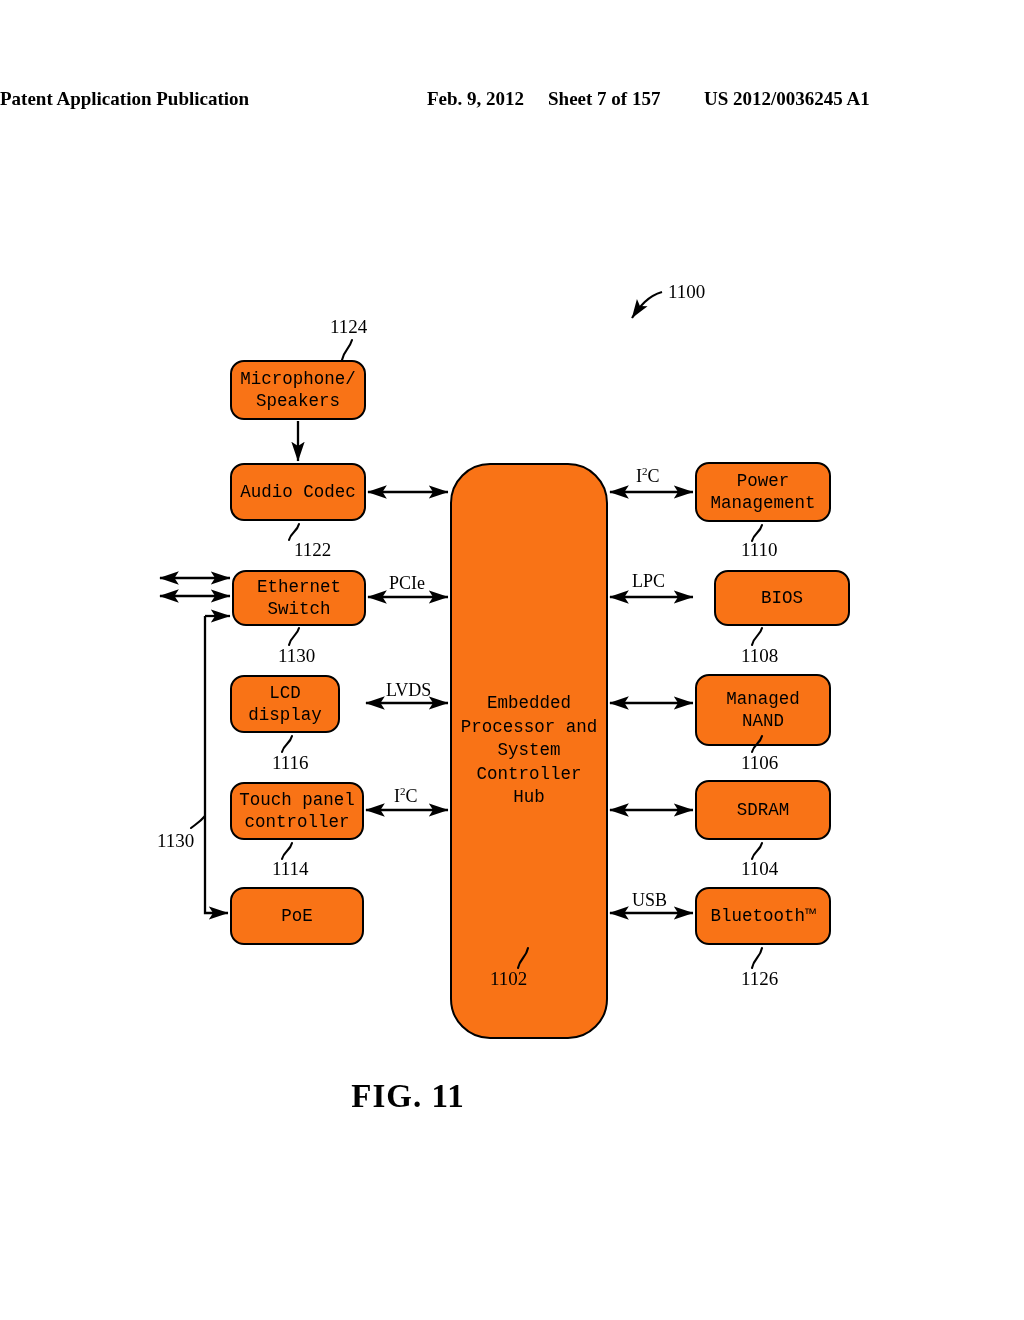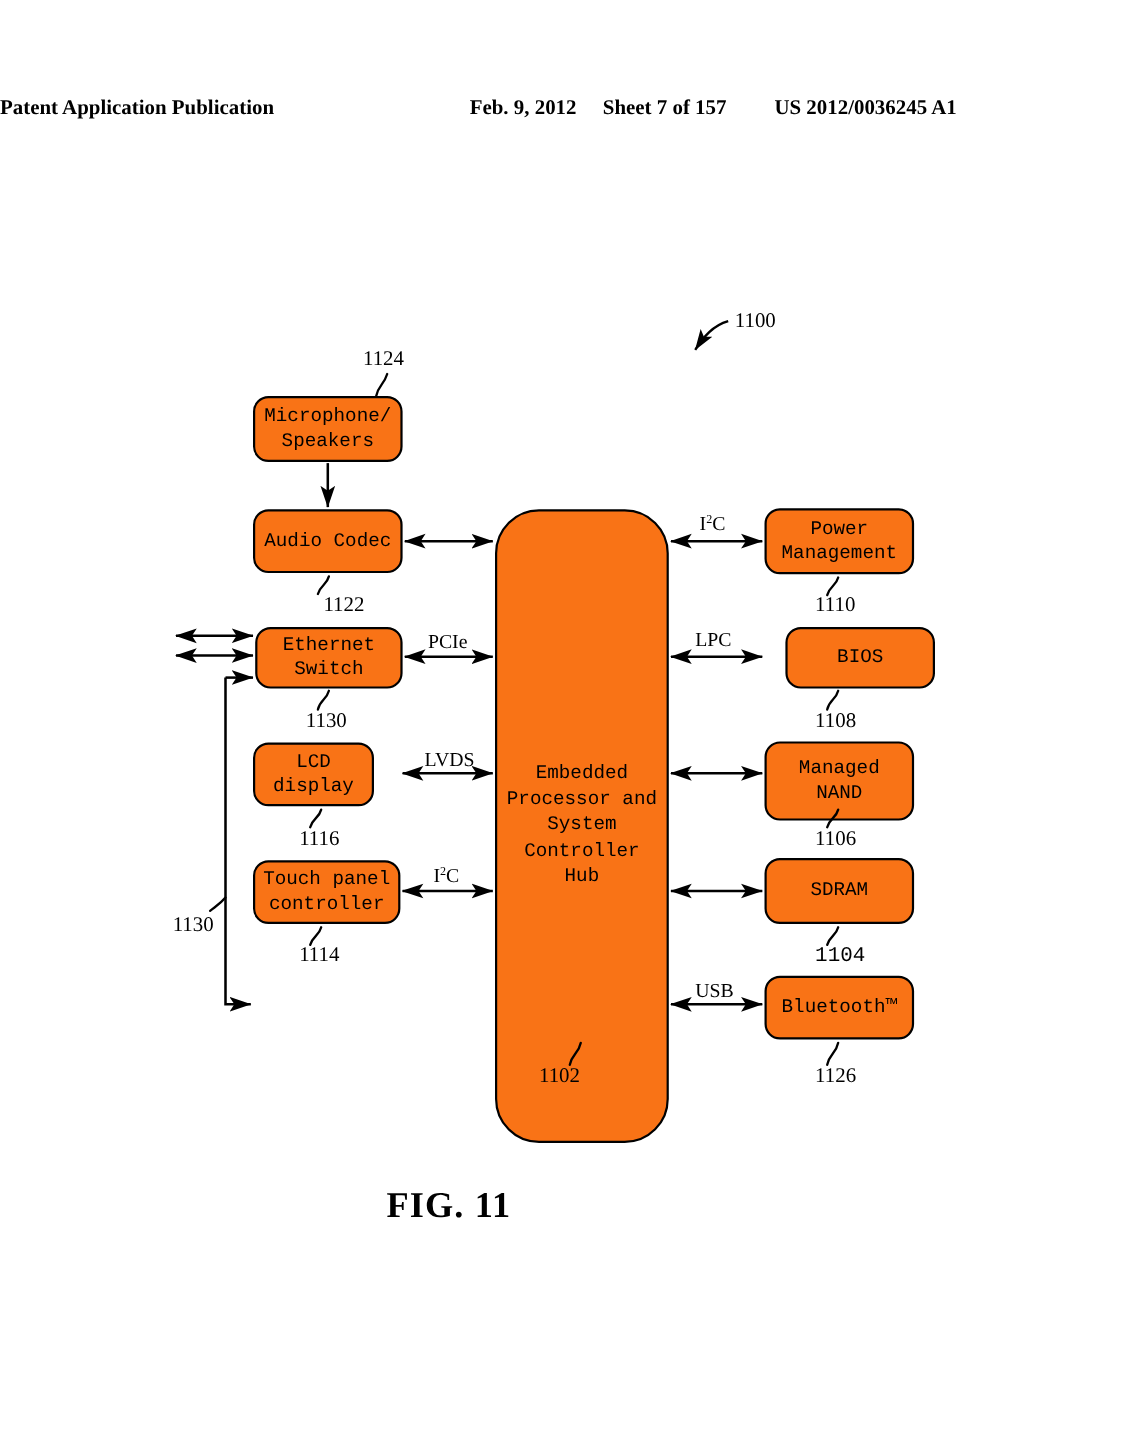--- a/index.html
+++ b/index.html
@@ -127,20 +127,23 @@
 
   <div class="blk" style="left:230px; top:675px; width:110px; height:58px;">
     <span style="white-space:pre-line">LCD display</span>
   </div>
 
   <div class="blk" style="left:230px; top:782px; width:134px; height:58px;">
     <span style="white-space:pre-line">Touch panel
 controller</span>
   </div>
 
+  <div class="blk" style="left:230px; top:887px; width:134px; height:58px;">
+    <span style="white-space:pre-line">PoE</span>
+  </div>
 
   <div class="blk big" style="left:450px; top:463px; width:158px; height:576px;">
     <span style="white-space:pre-line">Embedded
 Processor and
 System Controller
 Hub</span>
   </div>
 
   <div class="blk" style="left:695px; top:462px; width:136px; height:60px;">
     <span style="white-space:pre-line">Power
@@ -186,21 +189,21 @@
   <div class="refnum" style="left:330px; top:316px;">1124</div>
   <div class="refnum" style="left:294px; top:539px;">1122</div>
   <div class="refnum" style="left:278px; top:645px;">1130</div>
   <div class="refnum" style="left:272px; top:752px;">1116</div>
   <div class="refnum" style="left:272px; top:858px;">1114</div>
   <div class="refnum" style="left:157px; top:830px;">1130</div>
   <div class="refnum" style="left:490px; top:968px;">1102</div>
   <div class="refnum" style="left:741px; top:539px;">1110</div>
   <div class="refnum" style="left:741px; top:645px;">1108</div>
   <div class="refnum" style="left:741px; top:752px;">1106</div>
-  <div class="refnum" style="left:741px; top:858px;font-family:Liberation Mono, monospace;">1104</div>
+  <div class="refnum" style="left:741px; top:858px;">1104</div>
   <div class="refnum" style="left:741px; top:968px;">1126</div>
   <div class="refnum" style="left:668px; top:281px;">1100</div>
 
   <div class="figcap">FIG. 11</div>
 
   <svg class="overlay" viewBox="0 0 1024 1320">
     <defs>
       <marker id="ah" markerWidth="9" markerHeight="9" refX="8.4" refY="3.1" orient="auto" markerUnits="strokeWidth">
         <path d="M0,0.2 L8.6,3.1 L0,6.0 L1.9,3.1 z" fill="#000"></path>
       </marker>

